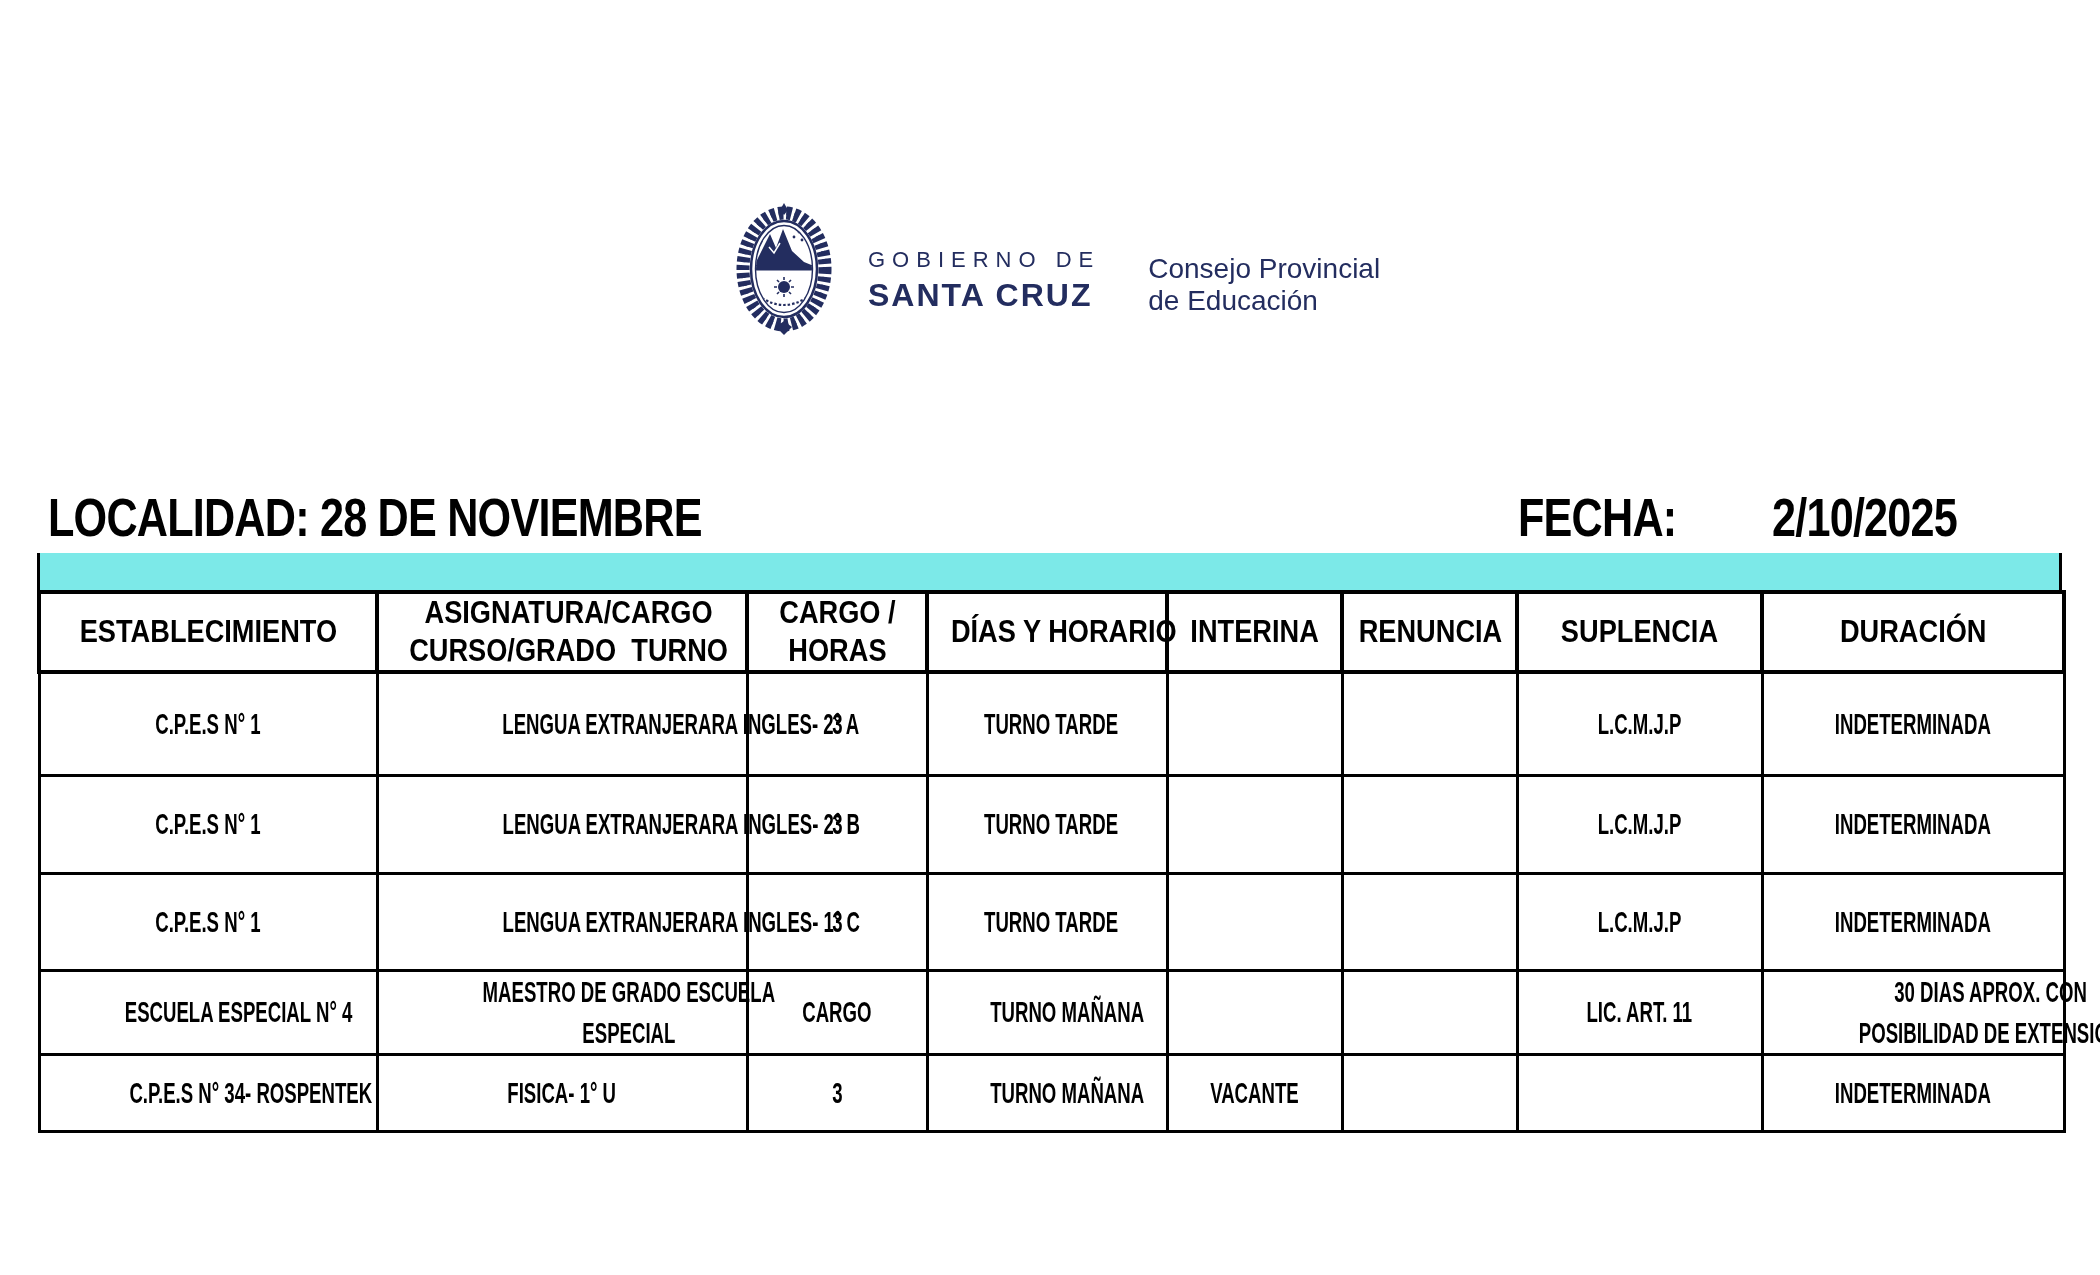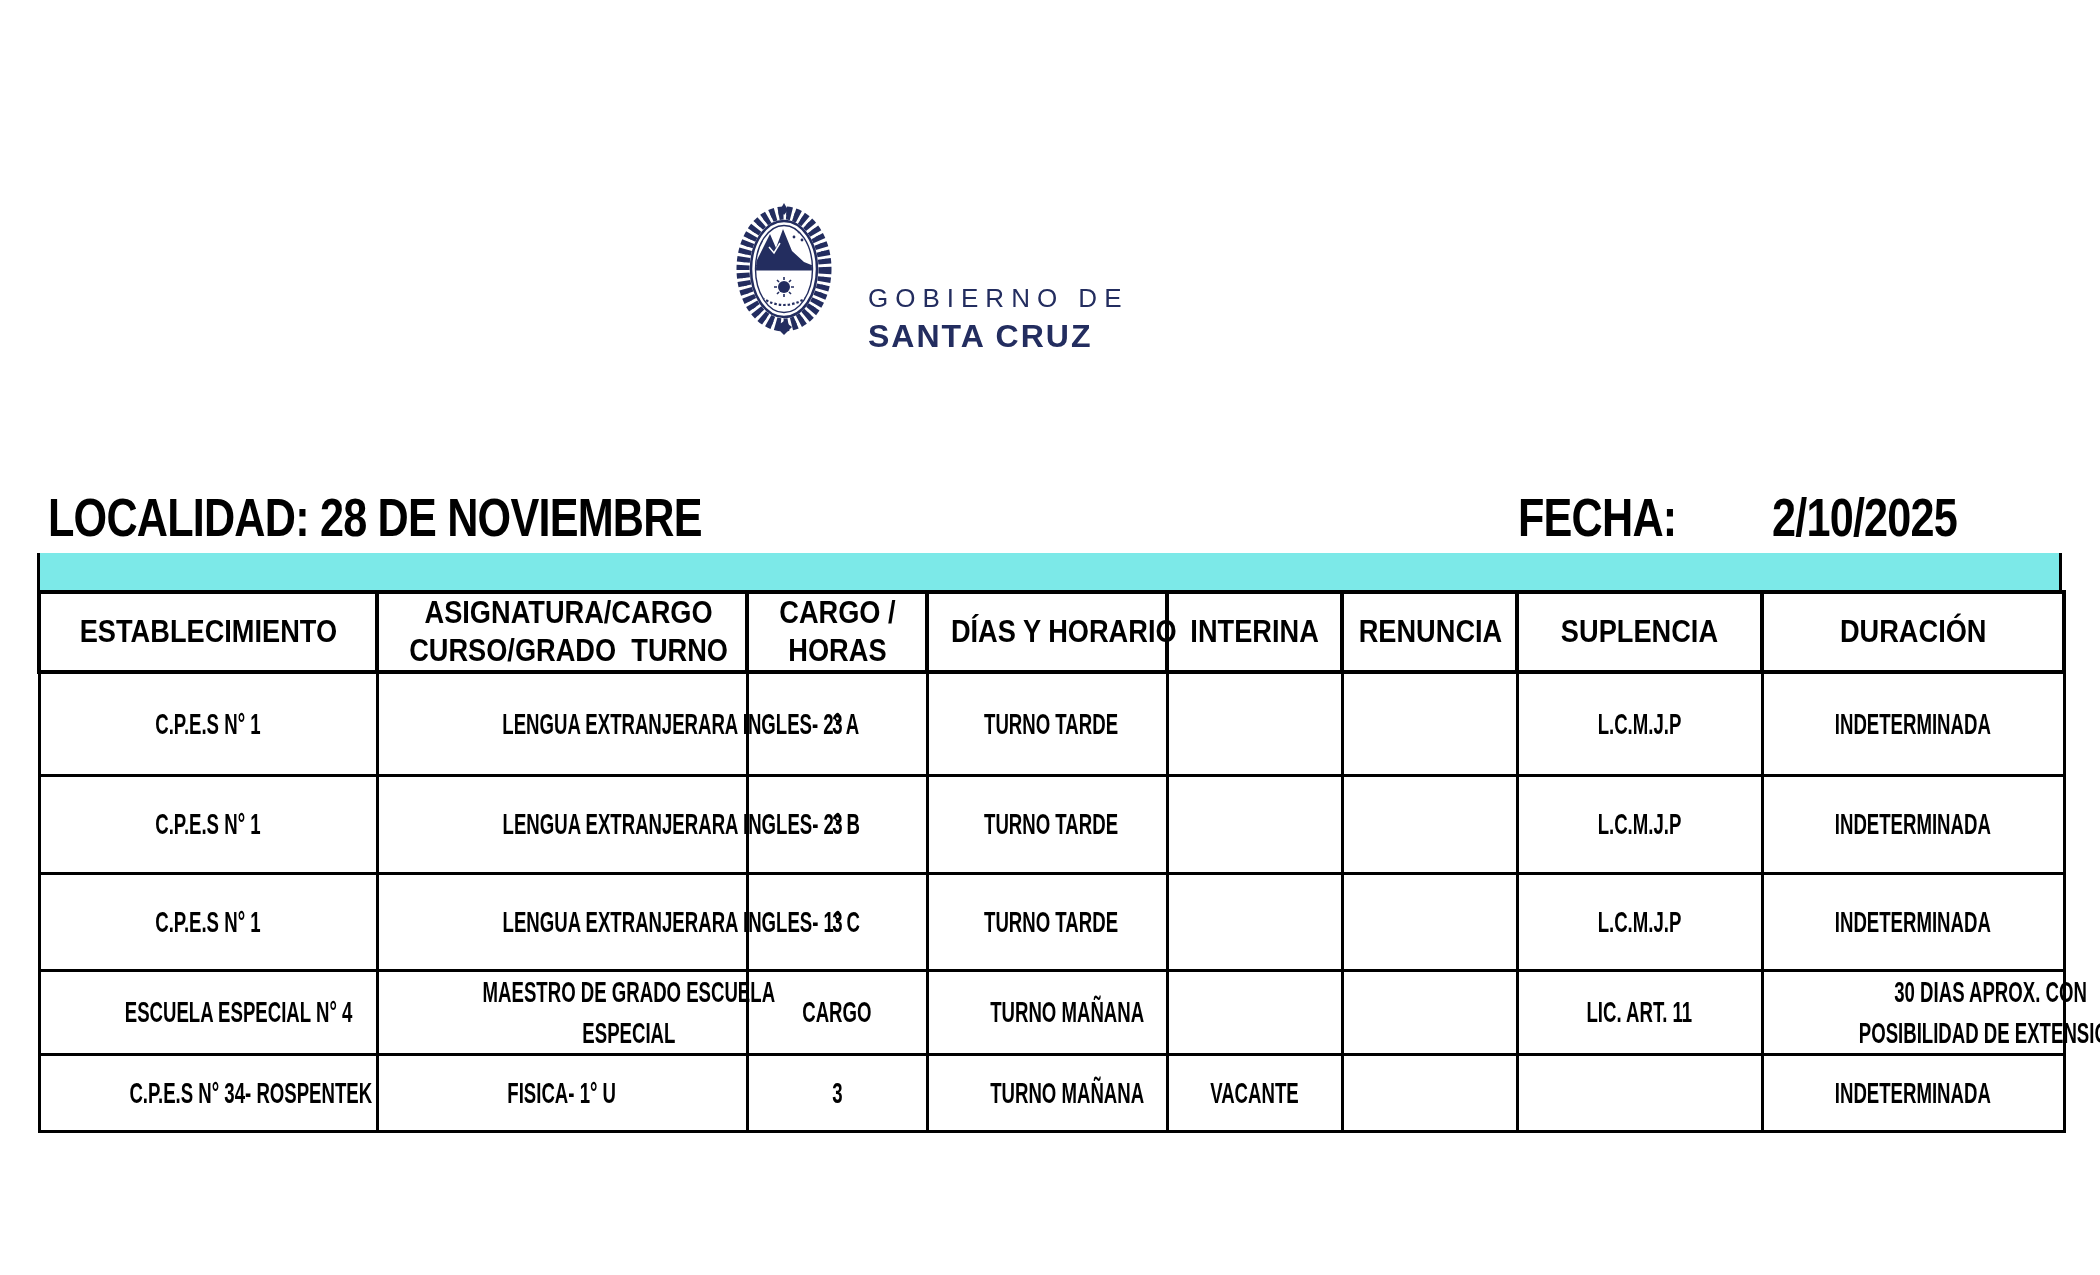--- a/index.html
+++ b/index.html
@@ -14,21 +14,21 @@
     position:relative;
     width:2100px;height:1275px;
     background:#ffffff;
     overflow:hidden;
   }
 
   
   .logo-group{position:absolute;left:736px;top:203px;display:flex;align-items:flex-start;}
   .crest{width:96px;height:135px;}
   .gob-block{margin-left:36px;margin-top:44px;color:var(--navy);}
-  .gob-line1{font-size:26px;font-weight:500;letter-spacing:7px;white-space:nowrap;margin-top:36px;}
+  .gob-line1{font-size:22px;font-weight:500;letter-spacing:7px;white-space:nowrap;}
   .gob-line2{font-size:32px;font-weight:800;letter-spacing:2px;margin-top:4px;white-space:nowrap;}
   .consejo-block{margin-left:48px;margin-top:50px;color:var(--navy);font-size:28px;font-weight:500;line-height:1.16;white-space:nowrap;}
 
   
   .banner{
     position:absolute;left:38px;top:385px;width:2024px;height:77px;
     background:var(--cyan);
     display:flex;align-items:center;justify-content:center;
   }
   .banner-title{
@@ -127,20 +127,24 @@
           <line x1="55" y1="77" x2="53" y2="79"></line>
             <line x1="43" y1="89" x2="41" y2="91"></line>
         </g>
 
         <path d="M26,95 Q48,109 70,95" stroke="#232d5f" stroke-width="2.2" stroke-dasharray="2.5 2" fill="none"></path>
       </g>
     </svg>
     <div class="gob-block">
       <div class="gob-line1">GOBIERNO DE</div>
       <div class="gob-line2">SANTA CRUZ</div>
+    </div>
+    <div class="consejo-block">
+      <div>Consejo Provincial</div>
+      <div>de Educación</div>
     </div>
   </div>
 
 
   <div class="meta-text loc">LOCALIDAD: 28 DE NOVIEMBRE</div>
   <div class="meta-text fecha-label">FECHA:</div>
   <div class="meta-text fecha-value">2/10/2025</div>
 
   <div class="table-wrap">
     <div class="top-band"></div>

